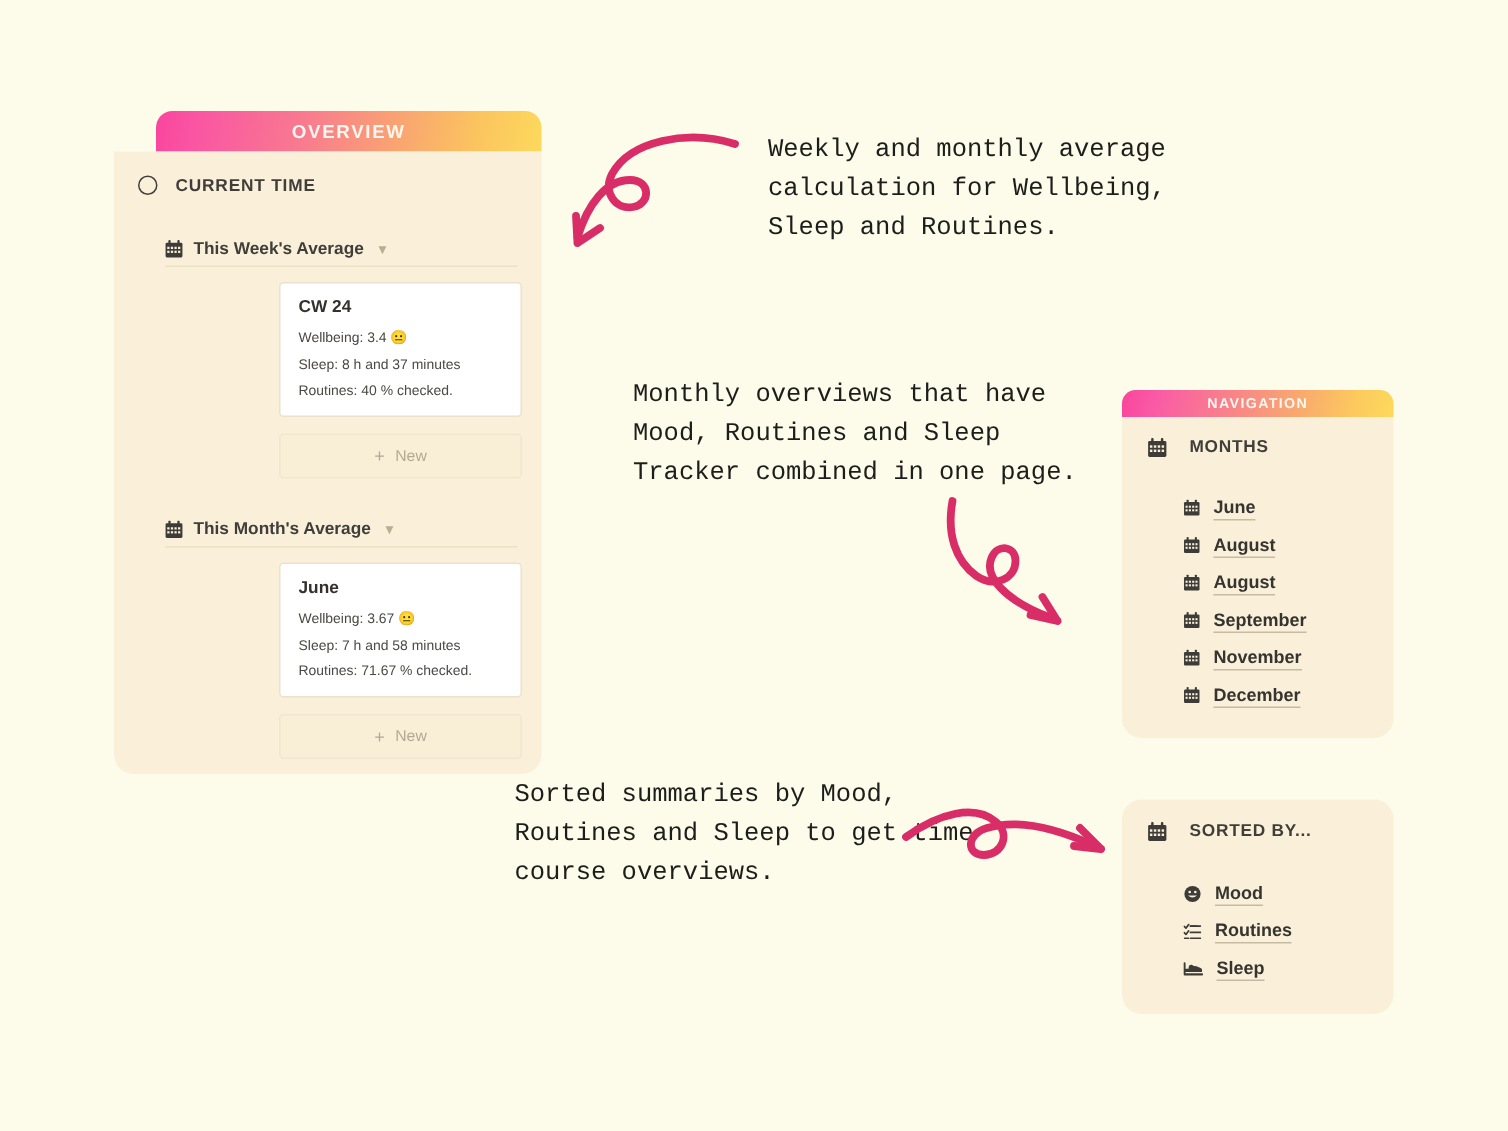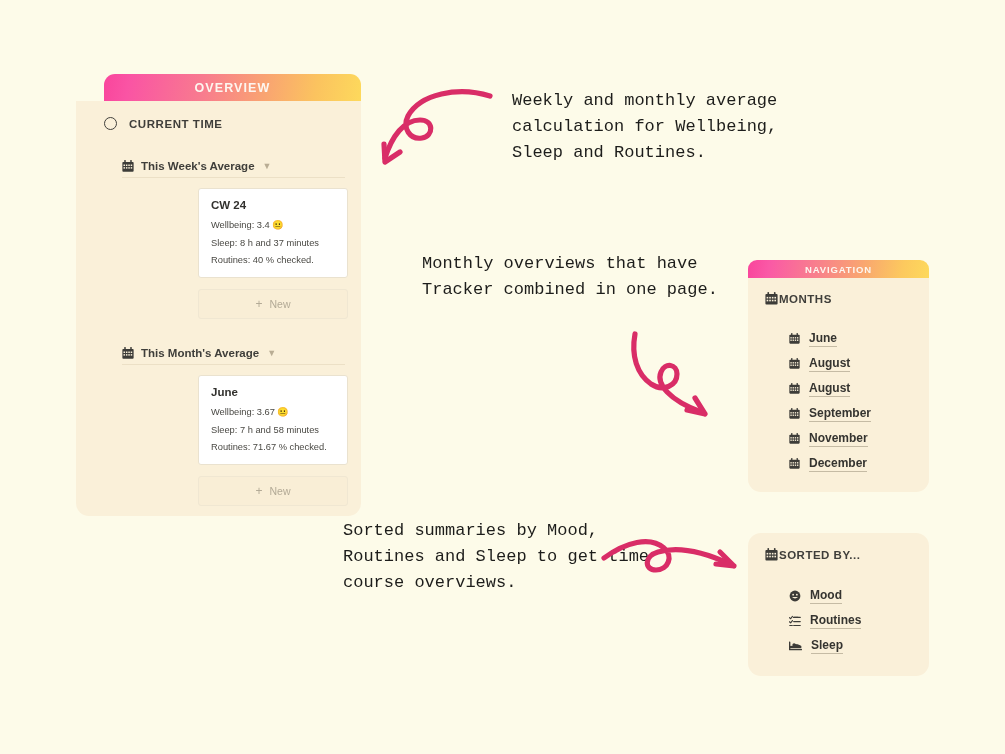--- a/index.html
+++ b/index.html
@@ -34,21 +34,21 @@
   }
   .panel-header-title {
     color: #fdf6ef;
     font-size: 12.5px;
     font-weight: bold;
     letter-spacing: 1.1px;
   }
   .panel-body {
     background: #faf0d9;
     border-radius: 0 0 13px 13px;
-    padding: 12px 0 10px 12px;
+    padding: 12px 0 10px 0;
   }
 
   .current-time-row {
     display: flex;
     align-items: center;
     gap: 12px;
     padding: 4px 0 4px 16px;
   }
   .circle-icon {
     width: 13px;
@@ -151,22 +151,21 @@
     font-weight: bold;
     letter-spacing: 0.9px;
   }
   .nav-body {
     background: #faf0d9;
     border-radius: 0 0 13px 13px;
     padding: 14px 0 16px 0;
   }
   .nav-section-title-row {
     display: flex;
-    align-items: center;
-    gap: 1px;
+    gap: 15px;
     padding-left: 17px;
   }
   .nav-section-title {
     font-size: 11.5px;
     font-weight: bold;
     color: #3f3e3a;
     letter-spacing: 0.5px;
   }
   .nav-list { margin-top: 21px; }
   .nav-item {
@@ -501,20 +500,21 @@
   <div>Sleep and Routines.</div>
 </div>
 
 <svg class="arrow arrow-1" width="120" height="90" viewBox="0 0 120 90">
   <path d="M112 8 C80 -2 42 6 30 28 C24 40 32 52 44 50 C56 48 56 32 42 32 C26 32 14 48 7 70" stroke="#d92d67" stroke-width="5.2" fill="none" stroke-linecap="round"></path>
   <path d="M7 74 L6 56 M7 74 L22 64" stroke="#d92d67" stroke-width="5.2" fill="none" stroke-linecap="round"></path>
 </svg>
 
 <div class="anno anno-2">
   <div>Monthly overviews that have</div>
+  <div>Mood, Routines and Sleep</div>
   <div>Tracker combined in one page.</div>
 </div>
 
 <svg class="arrow arrow-2" width="115" height="95" viewBox="0 0 115 95">
   <path d="M10 4 C6 26 12 44 26 54 C38 62 52 56 52 44 C52 34 40 32 36 42 C31 54 44 70 76 82" stroke="#d92d67" stroke-width="5.2" fill="none" stroke-linecap="round"></path>
   <path d="M80 84 L62 80 M80 84 L70 68" stroke="#d92d67" stroke-width="5.2" fill="none" stroke-linecap="round"></path>
 </svg>
 
 <div class="anno anno-3">
   <div>Sorted summaries by Mood,</div>

